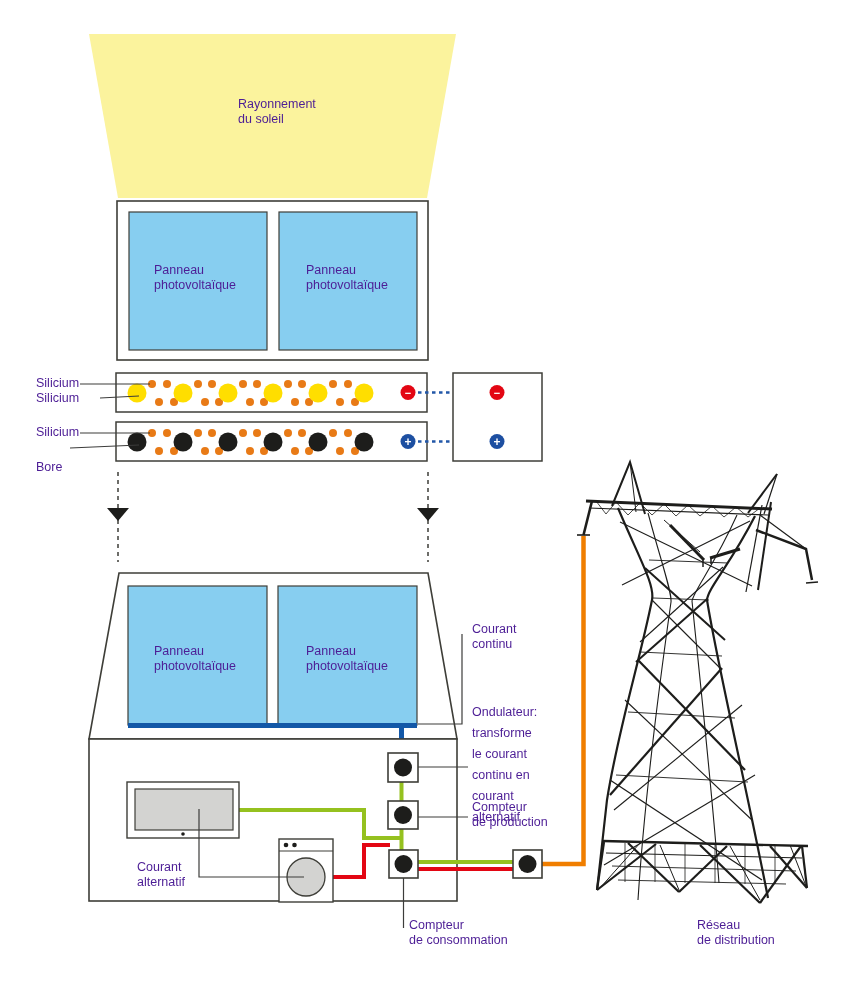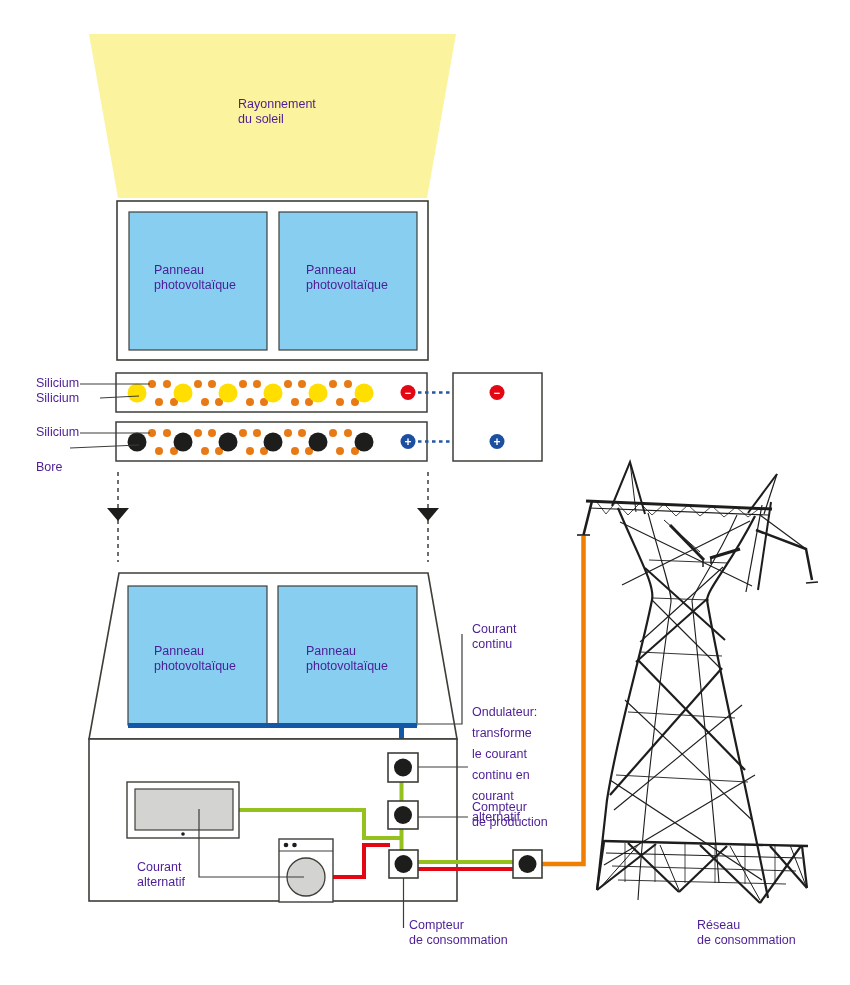--- a/index.html
+++ b/index.html
@@ -284,15 +284,15 @@
 continu en
 courant
 alternatif</div>
 <div class="label" style="left:472px;top:800px;">Compteur
 de production</div>
 <div class="label" style="left:137px;top:860px;">Courant
 alternatif</div>
 <div class="label" style="left:409px;top:918px;">Compteur
 de consommation</div>
 <div class="label" style="left:697px;top:918px;">Réseau
-de consommation</div>
+de distribution</div>
 
 </div>
 
 </body></html>

